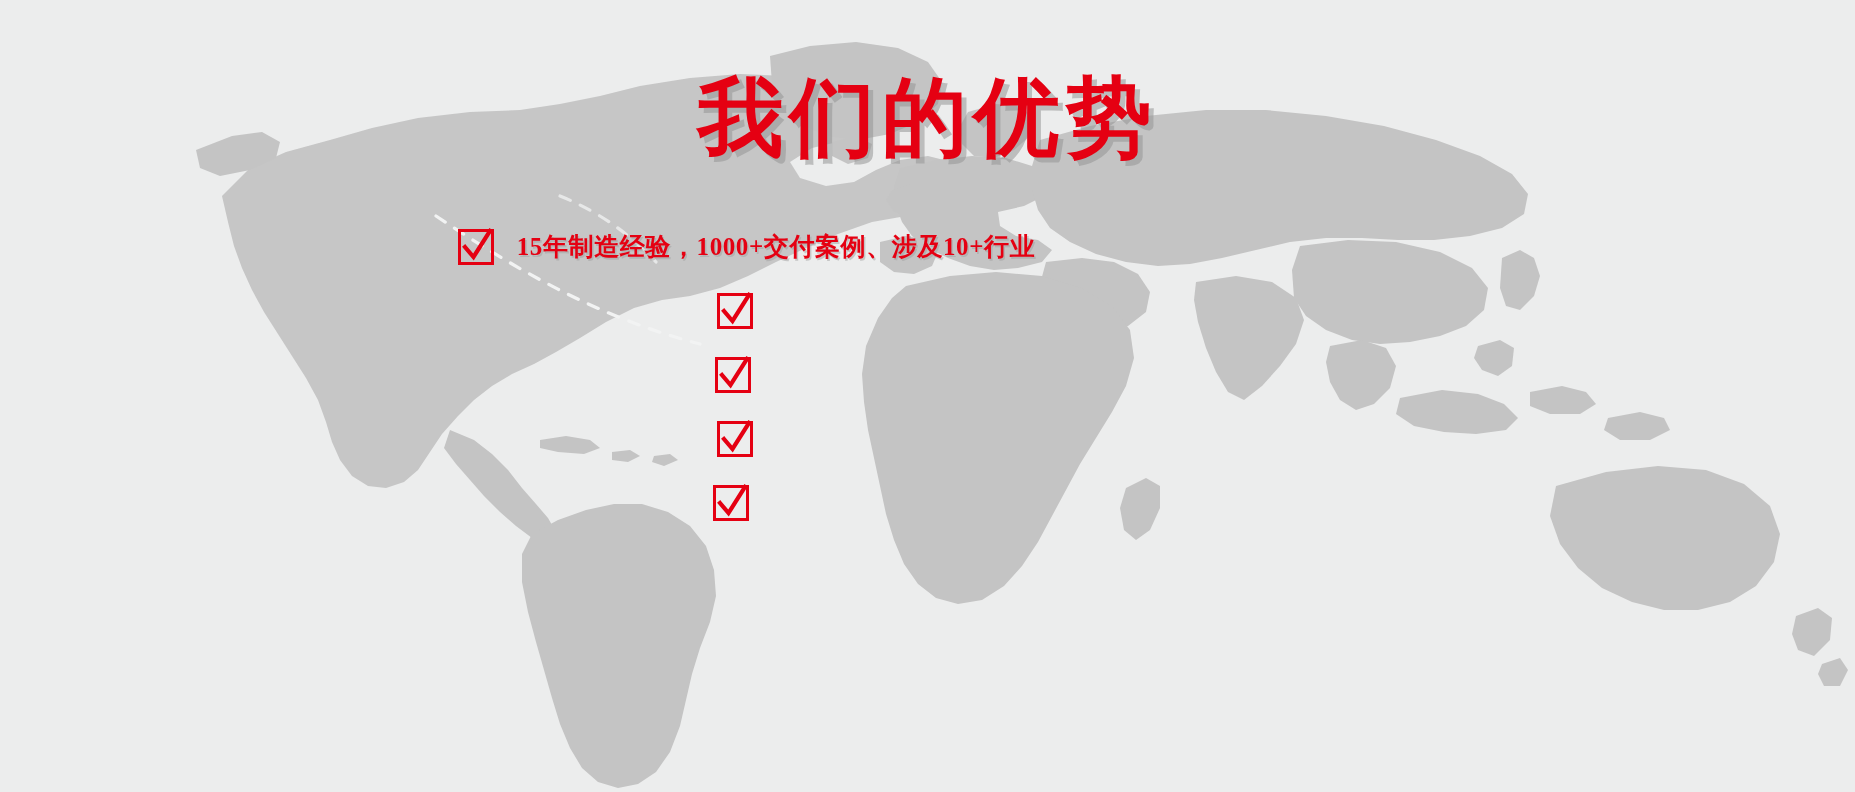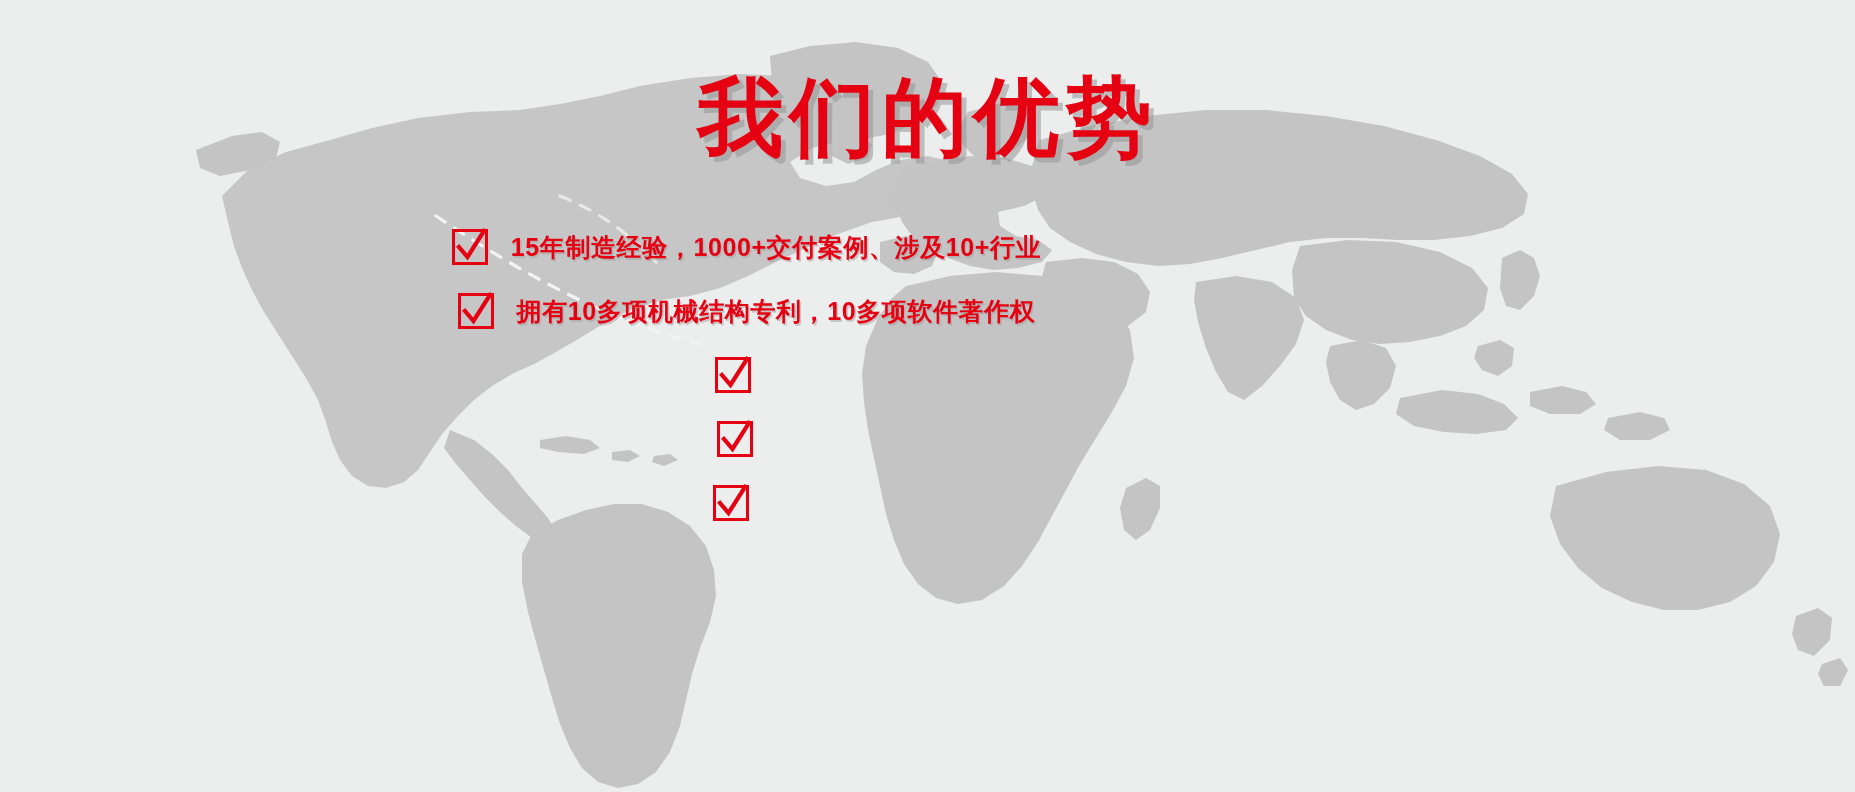--- a/index.html
+++ b/index.html
@@ -63,20 +63,21 @@
     color: #e50012;
     text-shadow: 5px 5px 0 rgba(150,150,150,0.55);
     white-space: nowrap;
   }
 
   #bullet-list {
     position: absolute;
     left: 0;
     top: 228px;
     width: 1496px;
+    font-family: Liberation Serif, serif;
   }
 
   .bullet-row {
     display: flex;
     align-items: center;
     justify-content: center;
     margin-bottom: 26px;
     white-space: nowrap;
   }
   .bullet-row:last-child { margin-bottom: 0; }
@@ -228,21 +229,20 @@
         <span class="bullet-text">15年制造经验，1000+交付案例、涉及10+行业</span>
       </div>
 
       <div class="bullet-row row-1">
         <span class="check-icon">
           <svg viewBox="0 0 38 38">
             <rect class="check-box-rect" x="2.5" y="2.5" width="33" height="33"></rect>
             <path class="check-mark" d="M8 19 L16.5 29 L33 3"></path>
           </svg>
         </span>
-        <span class="bullet-text">拥有10多项机械结构专利，10多项软件著作权</span>
       </div>
 
       <div class="bullet-row row-2">
         <span class="check-icon">
           <svg viewBox="0 0 38 38">
             <rect class="check-box-rect" x="2.5" y="2.5" width="33" height="33"></rect>
             <path class="check-mark" d="M8 19 L16.5 29 L33 3"></path>
           </svg>
         </span>
       </div>

